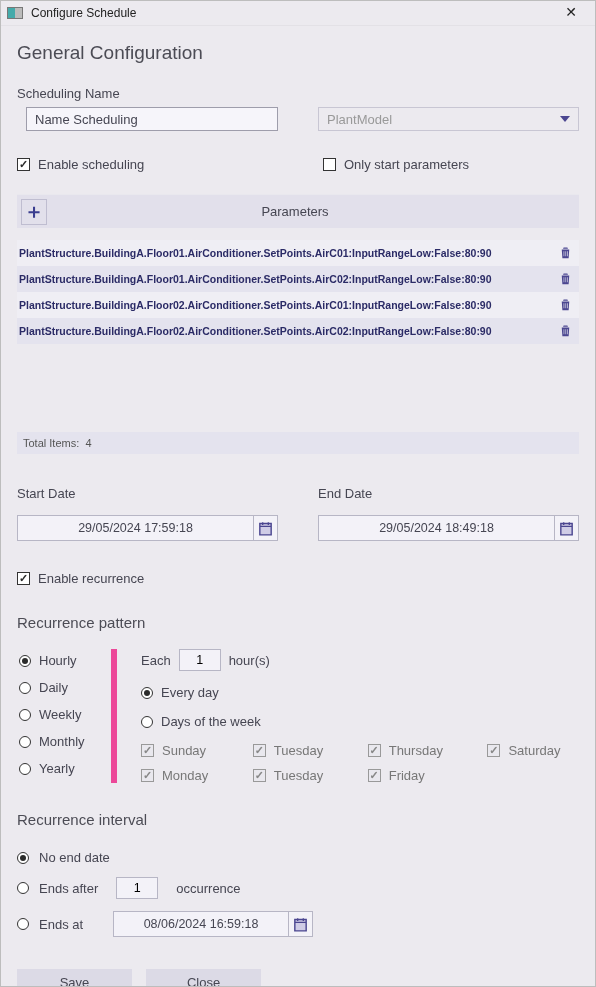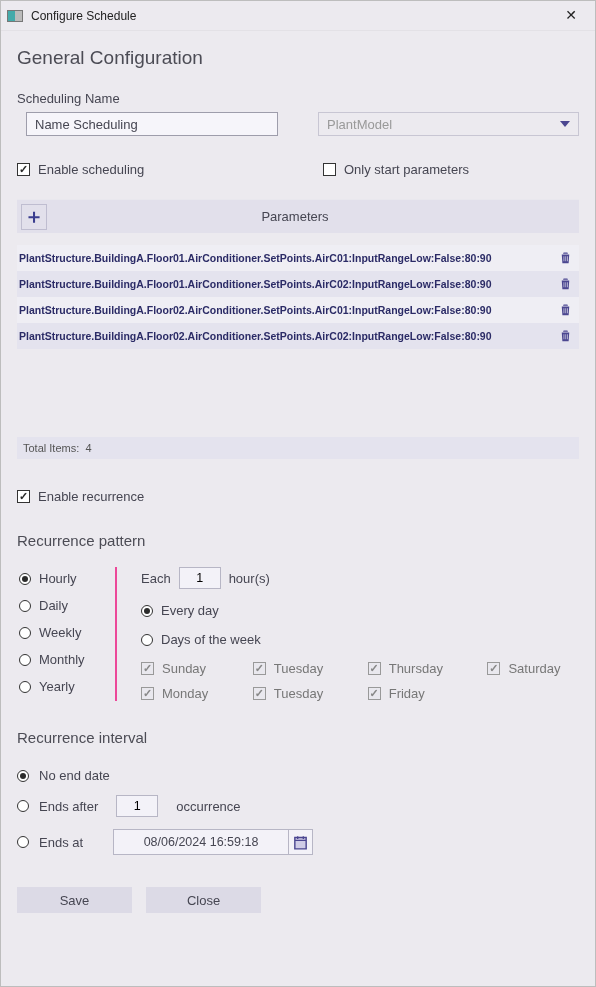--- a/index.html
+++ b/index.html
@@ -107,21 +107,21 @@
   .date-input .txt { flex:1; text-align:center; font-size:12.5px; color:#464652; }
   .date-input .cal {
     width:24px;height:24px;border-left:1px solid #b7b6c5;
     display:flex;align-items:center;justify-content:center;
   }
   .cal svg{ width:17px;height:17px;fill:#4b4690; }
   
   .section-h { font-size:15px; color:#4c4c55; margin:20px 0 10px 0; font-weight:400;}
   .rec-pat { display:flex; }
   .rec-left {
-    width:100px; border-right:2px solid #ec4899;
+    width:100px; border-right:6px solid #ec4899;
     display:flex; flex-direction:column; gap:12px; padding:4px 0 4px 2px;
   }
   .rec-right { flex:1; padding-left:24px; display:flex; flex-direction:column; gap:14px;}
   .radio { display:flex; align-items:center; gap:8px; font-size:13px; color:#464652; }
   .radio .dot {
     width:12px;height:12px;border:1px solid #333;border-radius:50%;
     display:flex;align-items:center;justify-content:center;background:#fff;
   }
   .radio .dot.on::after{
     content:"";width:6px;height:6px;border-radius:50%;background:#2b2b2b;
@@ -208,20 +208,44 @@
       <div class="txt">PlantStructure.BuildingA.Floor02.AirConditioner.SetPoints.AirC02:InputRangeLow:False:80:90</div>
       <div class="trash"><svg viewBox="0 0 24 24">
             <path d="M6 7h12l-1 14H7L6 7zm3-3h6l1 2H8l1-2zM9 10v8h1v-8H9zm3 0v8h1v-8h-1zm3 0v8h1v-8h-1z"></path>
           </svg></div>
     </div>
   </div>
   <div class="param-footer">
     <span>Total Items:</span>&nbsp;&nbsp;<span>4</span>
   </div>
 
+  <div class="date-section">
+    <div class="date-col">
+      <div class="label">Start Date</div>
+      <div class="date-input">
+        <div class="txt">29/05/2024 17:59:18</div>
+        <div class="cal">
+            <svg viewBox="0 0 24 24">
+              <path d="M4 5h16v16H4V5zm0 4h16M8 3v4m8-4v4" stroke="#4b4690" stroke-width="2" fill="#cfcce6"></path>
+            </svg>
+          </div>
+      </div>
+    </div>
+    <div class="date-col">
+      <div class="label">End Date</div>
+      <div class="date-input">
+        <div class="txt">29/05/2024 18:49:18</div>
+        <div class="cal">
+            <svg viewBox="0 0 24 24">
+              <path d="M4 5h16v16H4V5zm0 4h16M8 3v4m8-4v4" stroke="#4b4690" stroke-width="2" fill="#cfcce6"></path>
+            </svg>
+          </div>
+      </div>
+    </div>
+  </div>
 
   <div class="cb" style="margin-top:22px;">
     <span class="box checked"></span>
     <span>Enable recurrence</span>
   </div>
 
   <div class="section-h">Recurrence pattern</div>
   <div class="rec-pat">
     <div class="rec-left">
       <div class="radio">

